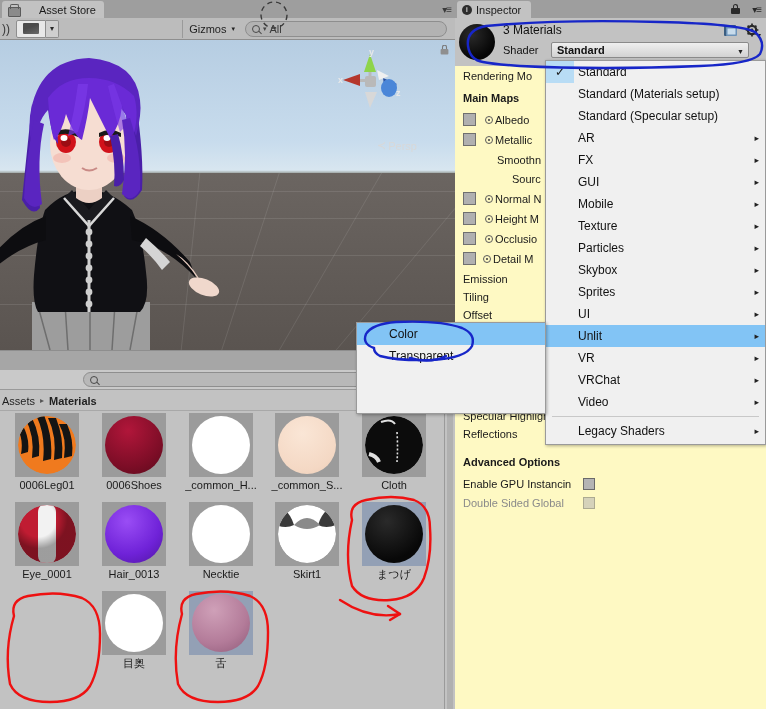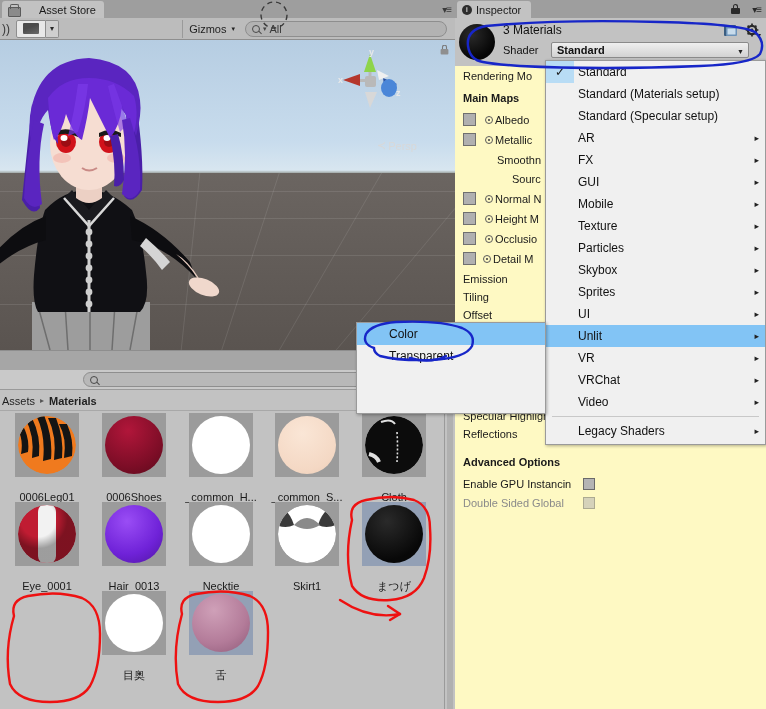--- a/index.html
+++ b/index.html
@@ -107,21 +107,21 @@
 
   .asset-grid { position: absolute; left: 0; top: 43px; width: 447px; height: 296px; }
   .asset-row { position: absolute; left: 0; width: 447px; height: 89px; }
   .asset-item { position: absolute; width: 82px; text-align: center; }
   .asset-thumb {
     width: 64px; height: 64px; margin: 0 auto; background: #9b9b9b;
     display: flex; align-items: center; justify-content: center;
   }
   .asset-thumb.sel { background: #93a0b5; }
   .ball { width: 58px; height: 58px; border-radius: 50%; }
-  .asset-label { margin-top: 14px; font-size: 11px; color: #1a1a1a; line-height: 13px; }
+  .asset-label { margin-top: 2px; font-size: 11px; color: #1a1a1a; line-height: 13px; }
   .proj-scrollbar { position:absolute; right: 2px; top: 43px; width: 6px; height: 296px; background: #b0b0b0; }
   .proj-vline { position:absolute; right: 10px; top: 41px; width:1px; height: 298px; background:#9a9a9a; }
 
   
   #right-col { position: absolute; left: 455px; top: 0; width: 311px; height: 709px; background: #c2c2c2; }
   .insp-tabbar { position:absolute; left:0; top:0; width:311px; height:18px; background:#9e9e9e; }
   .insp-tab {
     position:absolute; left:2px; top:1px; height:17px; background:#c2c2c2;
     border-top-left-radius:3px; border-top-right-radius:3px; padding: 0 10px 0 5px;
     display:flex; align-items:center; gap:4px; font-size:11px; color:#1a1a1a;

